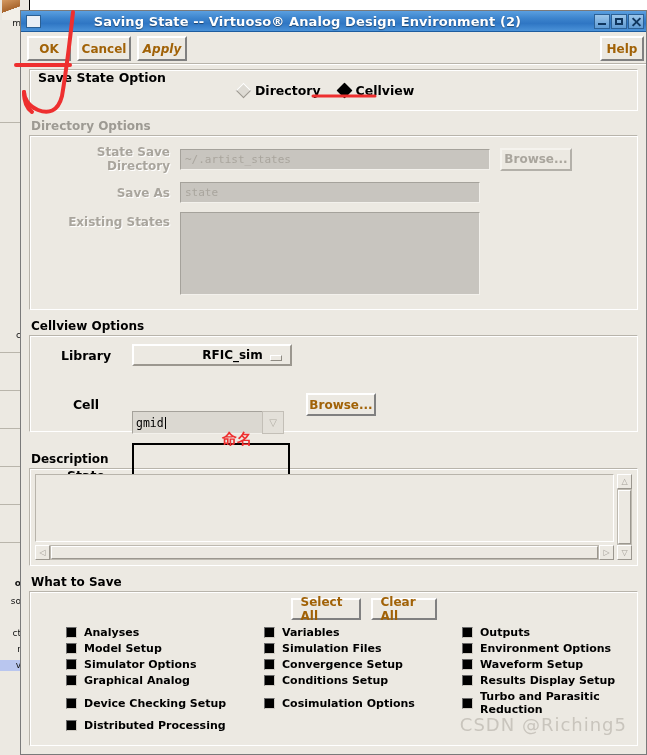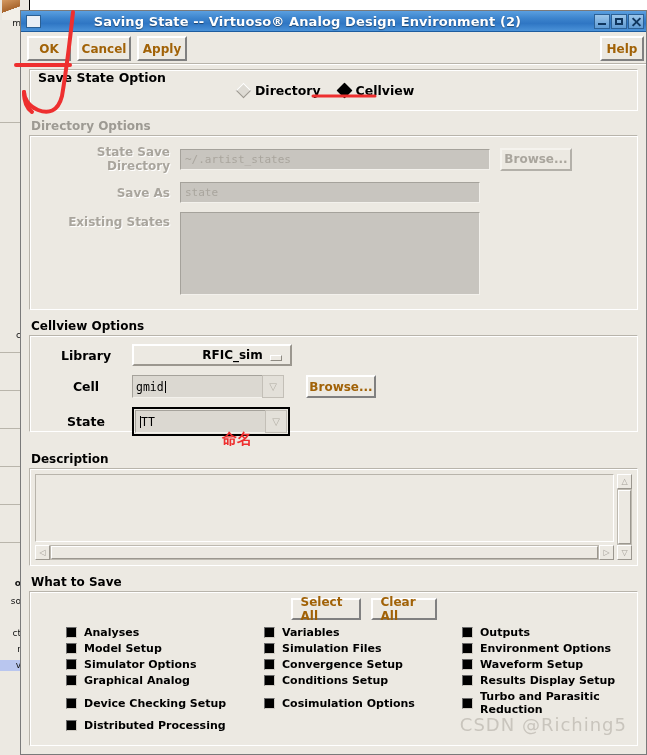--- a/index.html
+++ b/index.html
@@ -85,21 +85,21 @@
     cursor:default; padding:0 8px;
   }
 
   .toolbar {
     position:relative; height:33px; padding:4px 2px 0 6px;
     display:flex; align-items:flex-start;
   }
   .toolbar .mbtn { height:25px; margin-right:6px; }
   #ok-button { width:44px; }
   #cancel-button { width:54px; }
-  #apply-button { width:50px; }
+  #apply-button { width:50px;font-style:italic; }
   #help-button { position:absolute; right:-4px; top:4px; width:44px; height:25px; }
   .toolbar-sep {
     position:absolute; left:0; right:0; bottom:0; height:2px;
     border-top:1px solid #b8b4ab; border-bottom:1px solid #ffffff;
   }
 
   .body { position:relative; padding:0 8px; }
 
   
   .frame {
@@ -163,21 +163,21 @@
     display:flex; align-items:center; justify-content:center; position:relative;
     font-size:12px; font-weight:bold;padding-left:41px;
   }
   .optmenu .ind {
     position:absolute; right:8px; top:9px; width:12px; height:6px;
     background:#ece9e2;
     border-top:1px solid #ffffff; border-left:1px solid #ffffff;
     border-right:1px solid #8e8a82; border-bottom:1px solid #8e8a82;
   }
   .combo {
-    display:flex; align-items:stretch; width:152px; height:23px;
+    display:flex; align-items:stretch; width:152px; height:23px;margin-top:36px;
   }
   .combo .field {
     flex:1; background:#dbd8d1;
     border:1px solid #a5a29b; border-right:none;
     border-right-color:#f3f1ec; border-bottom-color:#f3f1ec;
     display:flex; align-items:center; padding:0 3px;
     font-family:"DejaVu Sans Mono","Liberation Mono",monospace;
     font-size:11.5px; color:#000;
   }
   .combo .arrow {

